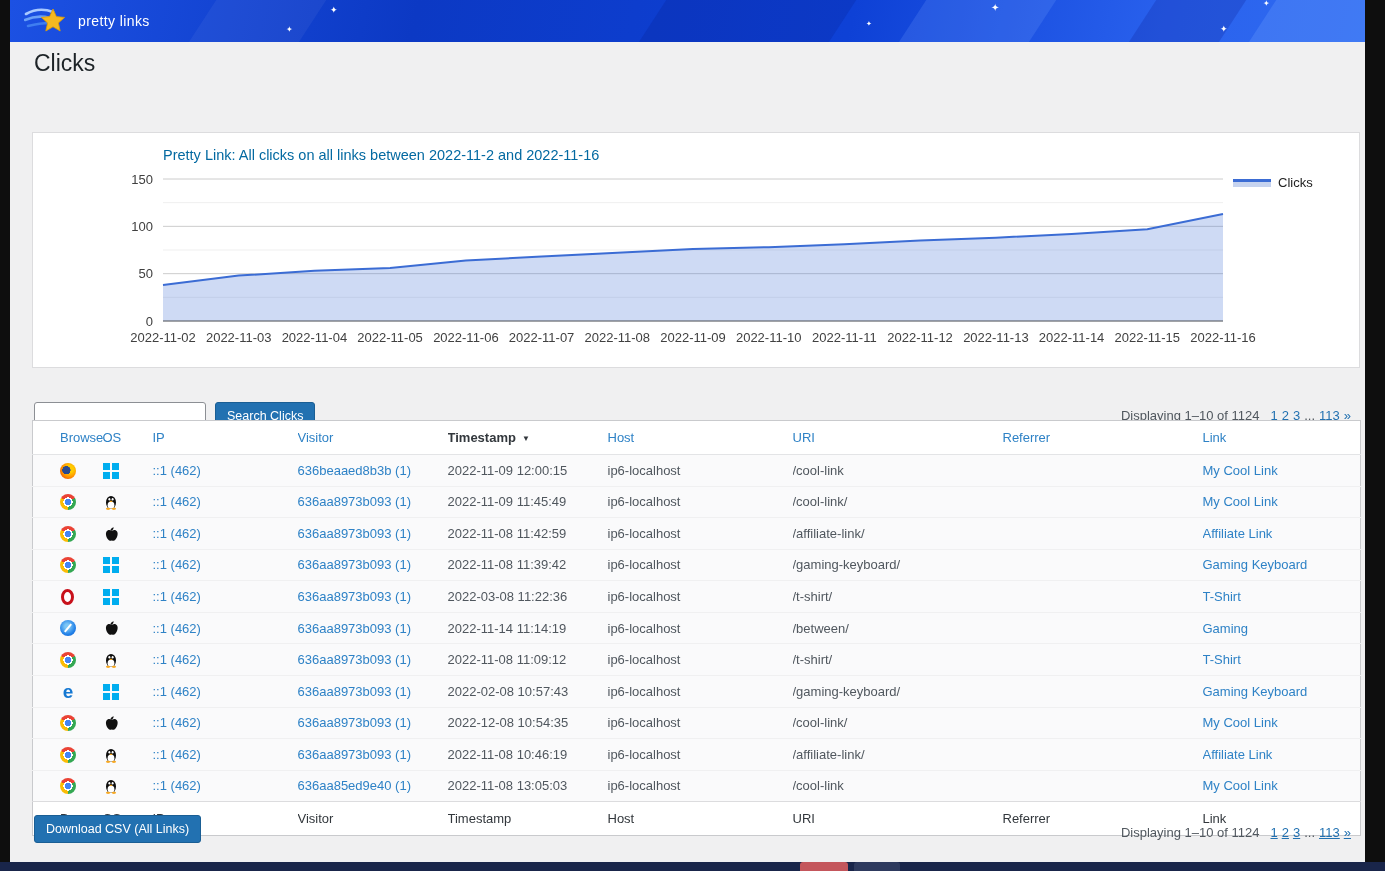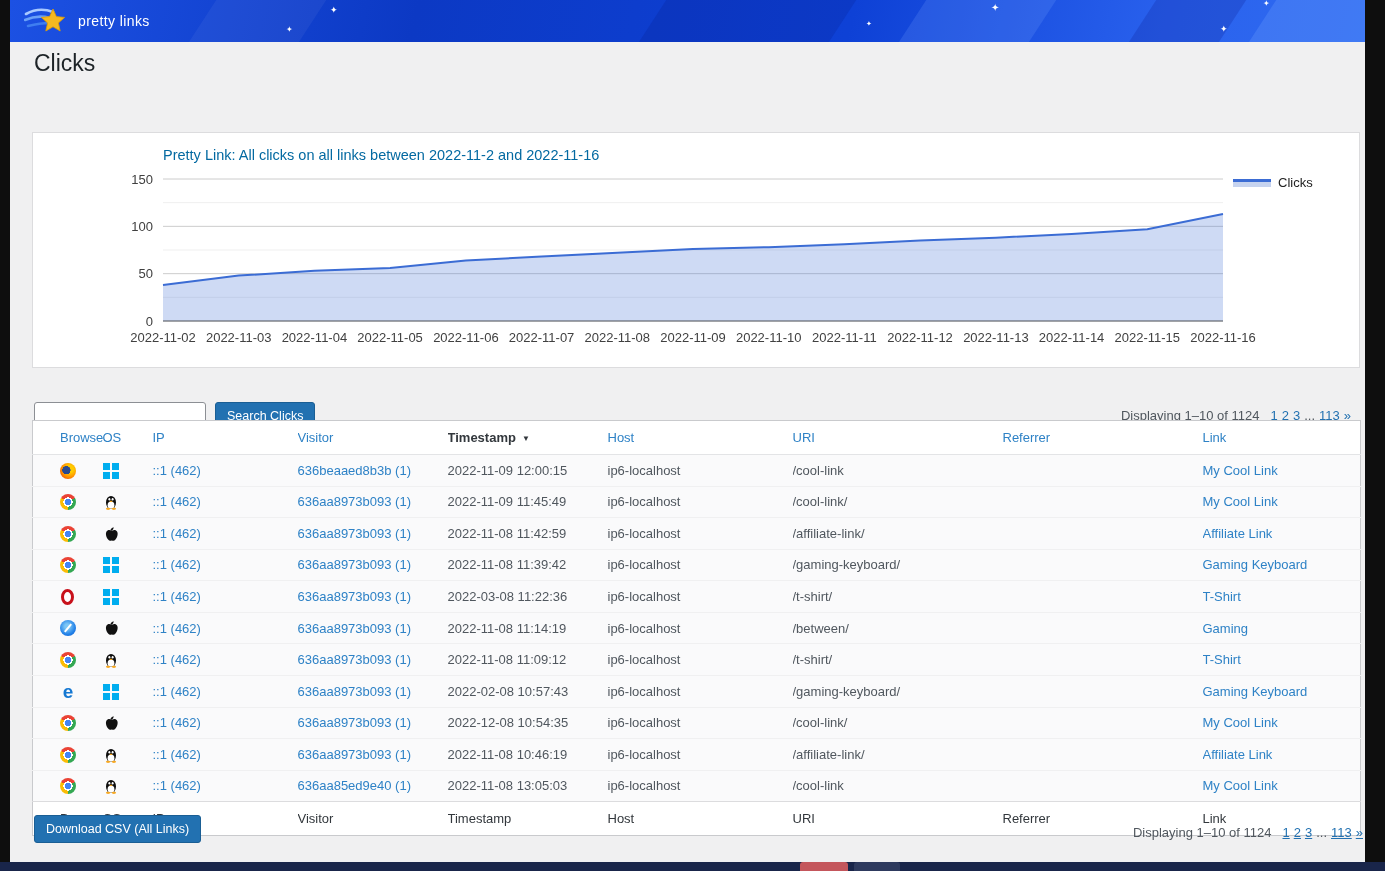--- a/index.html
+++ b/index.html
@@ -85,21 +85,21 @@
   .icon-safari::after { content:""; position:absolute; left:7px; top:3px; width:2px; height:10px; background:#fff; transform:rotate(40deg); }
   .icon-edge::before { content:"e"; }
   .icon-edge { color:#1578d2; font-weight:bold; font-size:19px; line-height:15px; text-align:center; }
   .icon-windows {
     background: linear-gradient(#00adef,#00adef) 0 0 / 7px 7px no-repeat,
                 linear-gradient(#00adef,#00adef) 9px 0 / 7px 7px no-repeat,
                 linear-gradient(#00adef,#00adef) 0 9px / 7px 7px no-repeat,
                 linear-gradient(#00adef,#00adef) 9px 9px / 7px 7px no-repeat; }
 
   
-  .toolbar-bottom { position:absolute; left:24px; top:815px; right:0; height:32px; }
+  .toolbar-bottom { position:absolute; left:24px; top:815px; right:12px; height:32px; }
   .toolbar-bottom .pagination { top:10px; }
 
   
   .bottom-bar { position:absolute; left:0; bottom:0; width:1385px; height:9px; background:#19254a; }
   .bar-chip { position:absolute; bottom:0; height:9px; border-radius:3px 3px 0 0; }
   .bar-chip.red  { left:800px; width:48px; background:#c4565c; }
   .bar-chip.dark { left:854px; width:46px; background:#2e3a5e; }
 </style>
 </head>
 <body>
@@ -271,21 +271,21 @@
     <td><a href="#">T-Shirt</a></td>
   </tr>
           <tr class="click-row">
     <td><span class="icon icon-safari"></span></td>
     <td><span class="icon icon-apple"><svg viewBox="0 0 16 16" width="16" height="16">
                   <path d="M8 4.6C6.7 3.5 4.4 3.8 3.4 5.8c-1.2 2.4.2 6.2 1.7 7.8.7.8 1.4 1.2 2.1 1.2.6 0 .9-.3 1.6-.3s1 .3 1.6.3c.7 0 1.4-.4 2.1-1.2 1.5-1.6 2.9-5.4 1.7-7.8-1-2-3.3-2.3-4.6-1.2z" fill="#111"></path>
                   <path d="M10.6 1.3c.1.9-.3 1.8-.8 2.4-.6.7-1.5 1.2-2.3 1.1-.1-.8.3-1.7.9-2.3.5-.7 1.5-1.1 2.2-1.2z" fill="#111"></path>
                 </svg></span></td>
     <td><a href="#">::1 (462)</a></td>
     <td><a href="#">636aa8973b093 (1)</a></td>
-    <td>2022-11-08 11:14:19</td>
+    <td>2022-11-14 11:14:19</td>
     <td>ip6-localhost</td>
     <td>/between/</td>
     <td></td>
     <td><a href="#">Gaming</a></td>
   </tr>
           <tr class="click-row">
     <td><span class="icon icon-chrome"></span></td>
     <td><span class="icon icon-linux"><svg viewBox="0 0 16 16" width="16" height="16">
                   <ellipse cx="8" cy="8.5" rx="5" ry="6.6" fill="#0d0d0d"></ellipse>
                   <ellipse cx="8" cy="11.2" rx="3.4" ry="3.6" fill="#fff"></ellipse>

